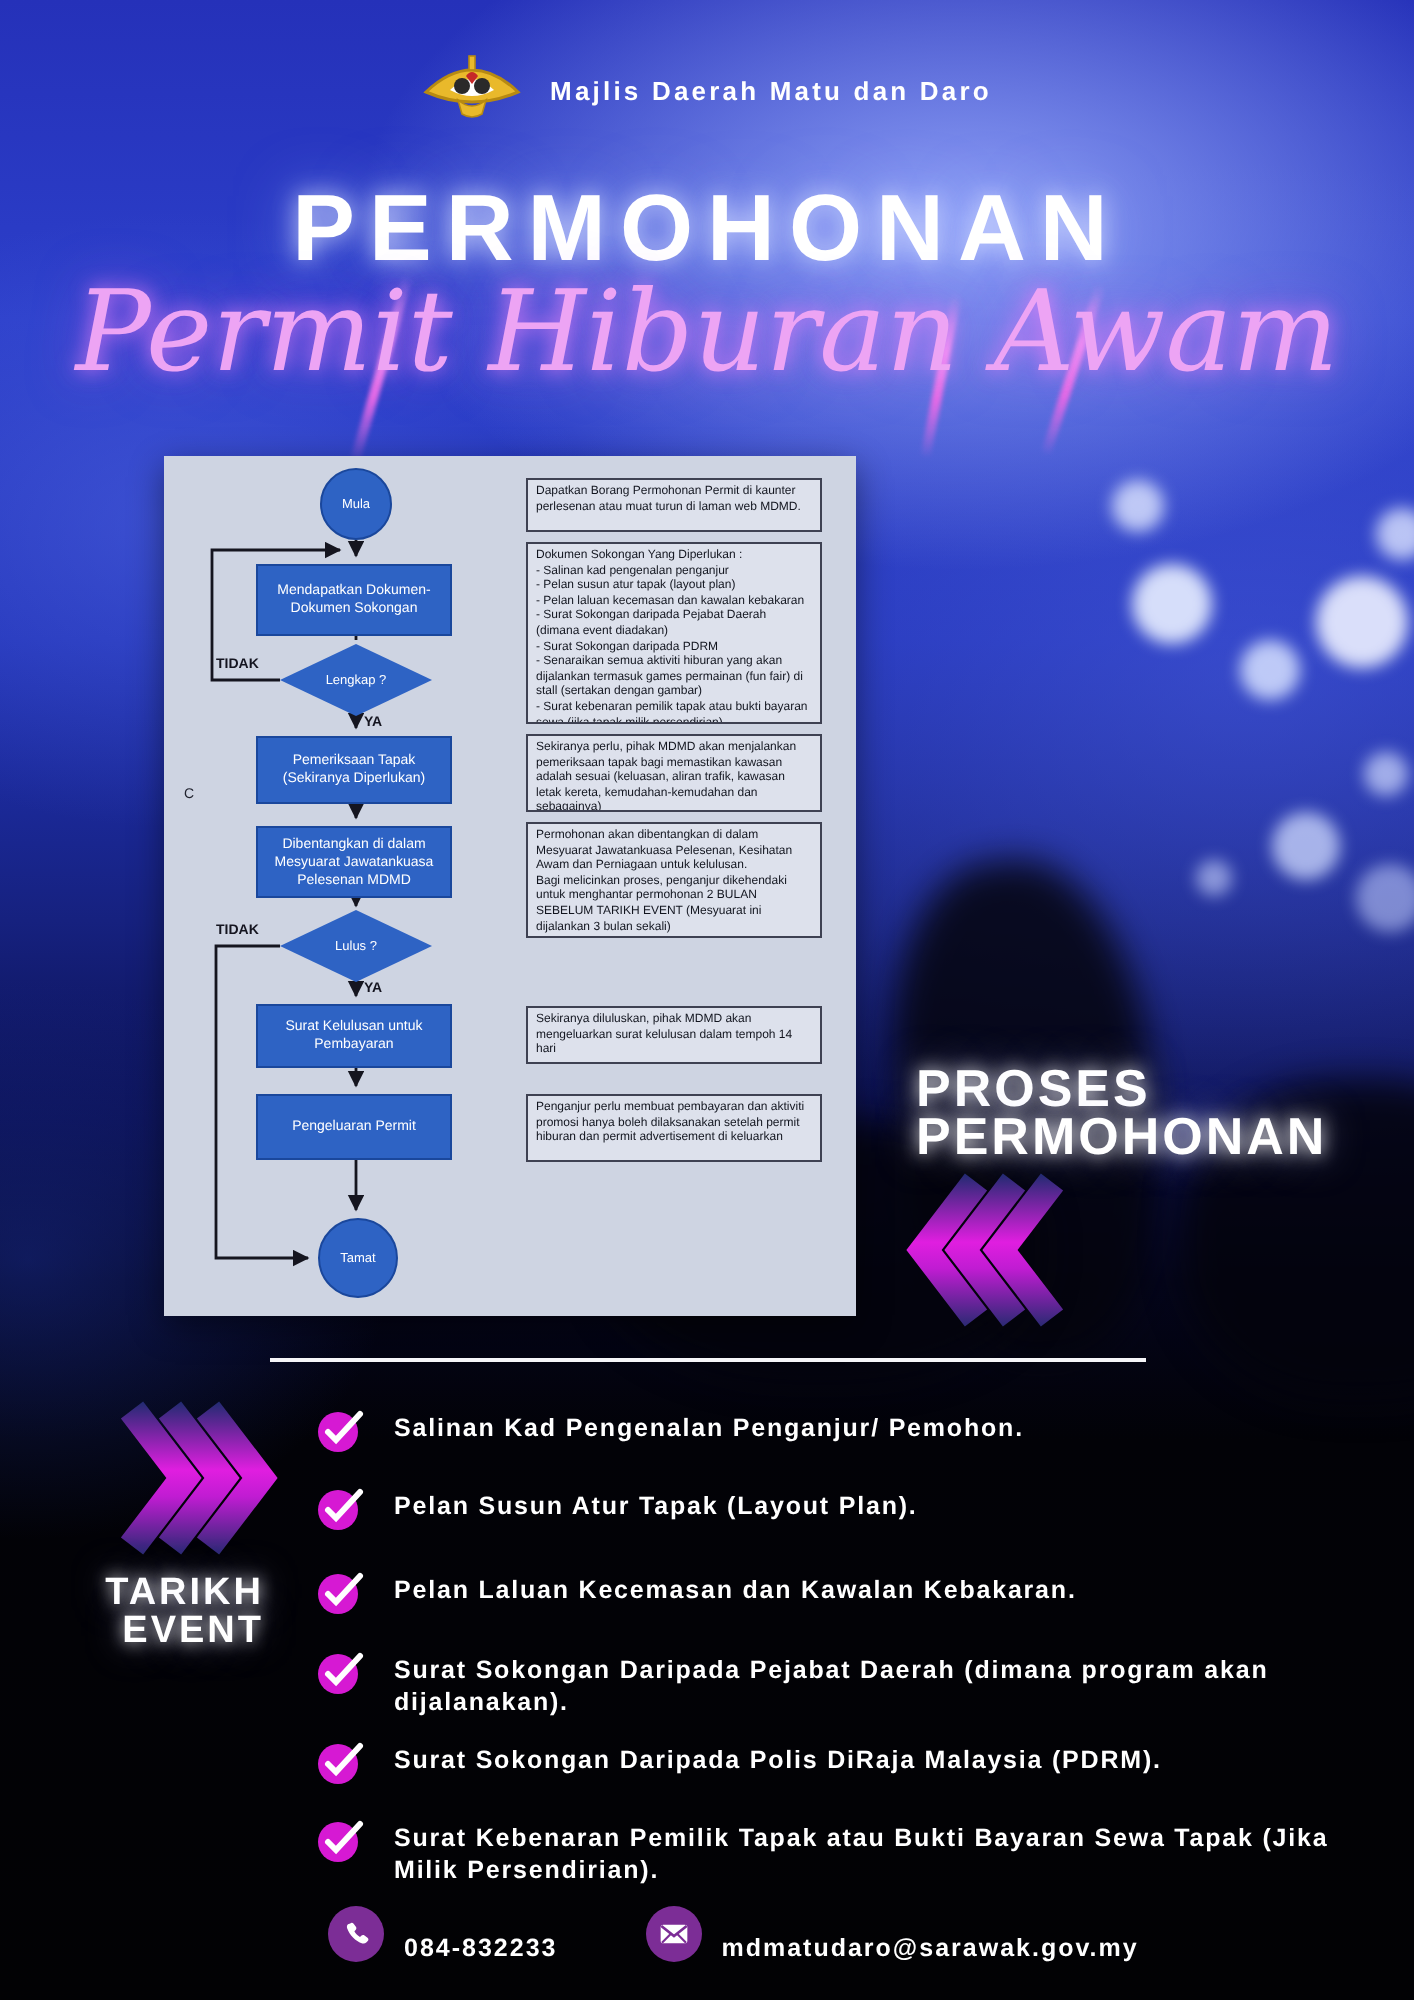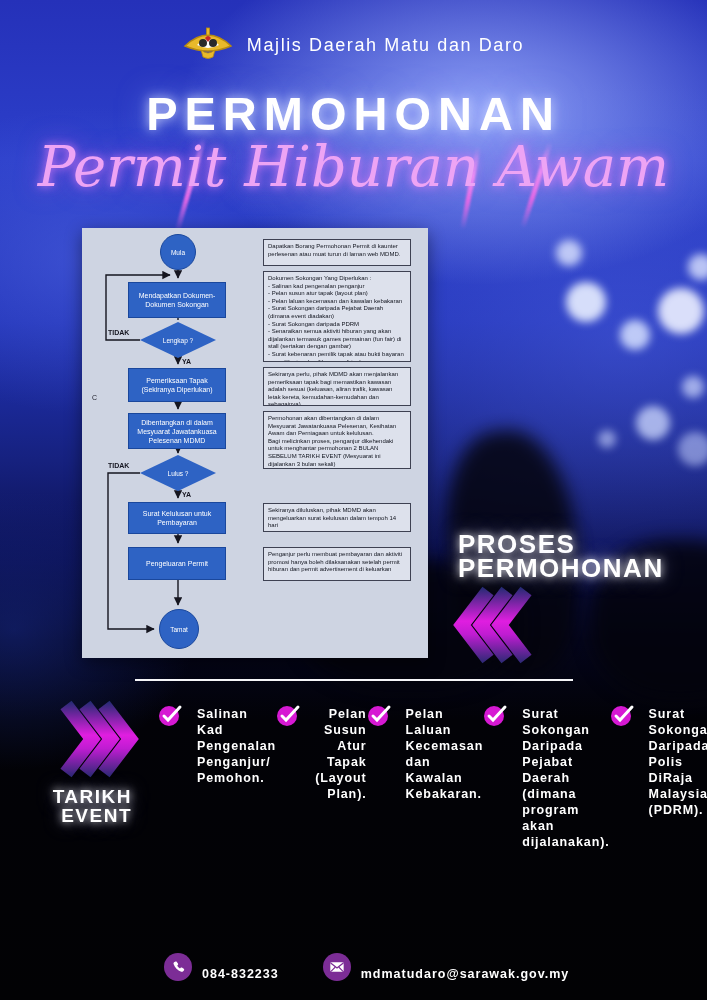--- a/index.html
+++ b/index.html
@@ -12,21 +12,21 @@
       radial-gradient(ellipse 300px 220px at 12% 26%, rgba(86,108,230,.45), rgba(86,108,230,0) 70%),
       radial-gradient(ellipse 520px 360px at 88% 34%, rgba(78,98,225,.5), rgba(78,98,225,0) 72%),
       radial-gradient(ellipse 260px 200px at 2% 63%, rgba(26,46,150,.5), rgba(26,46,150,0) 70%),
       linear-gradient(180deg,#2531b9 0%,#2c3fca 16%,#2133b8 32%,#16217f 46%,#0b1050 56%,#04051c 64%,#020207 72%,#020204 100%);}
   .bokeh{position:absolute;border-radius:50%;filter:blur(4px);}
   .streak{position:absolute;width:5px;border-radius:3px;filter:blur(1px);
     background:linear-gradient(180deg,rgba(255,170,250,0),#f29bf2 35%,#e26ae6 65%,rgba(255,170,250,0));}
   .silhouette{position:absolute;background:rgba(3,4,12,.85);filter:blur(9px);border-radius:45%;}
   
   .org-header{position:absolute;top:26px;left:0;right:0;display:flex;justify-content:center;align-items:center;gap:14px;}
-  .org-name{color:#fff;font-size:18px;font-weight:normal;letter-spacing:1.6px;}
+  .org-name{color:#fff;font-size:13px;font-weight:bold;letter-spacing:1.6px;}
   
   .title-main{position:absolute;top:86px;left:0;right:0;text-align:center;color:#fff;
     font-size:47px;font-weight:bold;letter-spacing:7px;
     text-shadow:0 0 12px rgba(210,218,255,.95),0 0 30px rgba(150,165,255,.75);}
   .title-script{position:absolute;top:134px;left:0;right:0;text-align:center;color:#eda4f4;
     font-family:"DejaVu Serif",serif;font-style:italic;font-size:56px;
     text-shadow:0 0 10px rgba(235,130,250,.85),0 0 26px rgba(200,80,240,.6);}
   
   .panel{position:absolute;left:82px;top:228px;width:346px;height:430px;background:#ced4e2;
     box-shadow:0 5px 16px rgba(0,0,0,.45);}
@@ -42,21 +42,21 @@
     white-space:pre-line;overflow:hidden;}
   .flow-lines{position:absolute;inset:0;}
   
   .process-heading{position:absolute;left:458px;top:532px;color:#fff;font-size:26px;font-weight:bold;
     letter-spacing:1.5px;line-height:24px;text-shadow:0 0 9px rgba(255,255,255,.9),0 0 20px rgba(200,200,255,.55);}
   .divider{position:absolute;left:135px;top:679px;width:438px;height:2px;background:#f5f5f8;}
   
   .senarai-heading{position:absolute;left:20px;top:787px;width:112px;text-align:right;color:#fff;
     font-size:19px;font-weight:bold;letter-spacing:1.5px;line-height:19px;
     text-shadow:0 0 8px rgba(255,255,255,.9),0 0 18px rgba(200,200,255,.5);}
-  .checklist{position:absolute;left:158px;top:703px;width:522px;display:flex;flex-direction:row;}
+  .checklist{position:absolute;left:158px;top:703px;width:522px;display:flex;flex-direction:column;}
   .check-row{display:flex;gap:13px;align-items:flex-start;}
   .check-text{color:#fff;font-size:12.5px;font-weight:bold;letter-spacing:.9px;line-height:16px;padding-top:3px;}
   .check-icon{flex:0 0 24px;}
   
   .contact-bar{position:absolute;left:164px;top:953px;display:flex;align-items:center;gap:44px;}
   .contact{display:flex;align-items:flex-end;gap:10px;}
   .chip{width:28px;height:28px;border-radius:50%;background:#7c2d96;display:flex;align-items:center;justify-content:center;}
   .contact-text{color:#fff;font-size:12.5px;font-weight:bold;letter-spacing:1px;}
 </style>
 </head>

